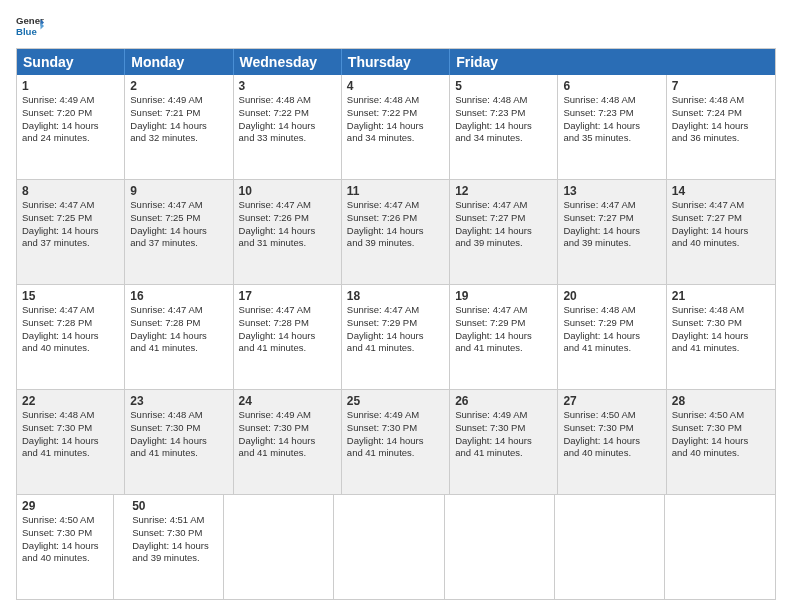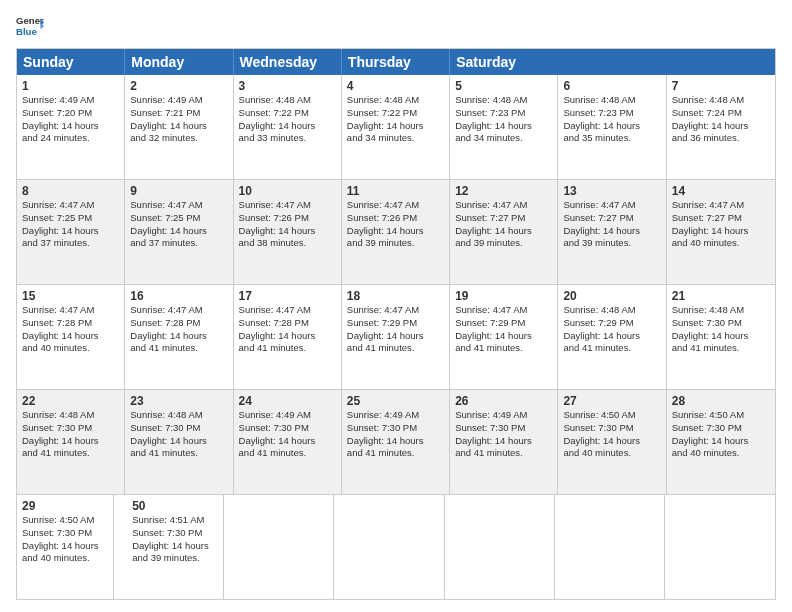--- a/index.html
+++ b/index.html
@@ -120,21 +120,21 @@
       <div class="location"></div>
     </div>
   </div>
 
   <div class="calendar">
     <div class="cal-header-row">
     <div class="cal-header-cell">Sunday</div>
         <div class="cal-header-cell">Monday</div>
         <div class="cal-header-cell">Wednesday</div>
         <div class="cal-header-cell">Thursday</div>
-        <div class="cal-header-cell">Saturday</div>
+        <div class="cal-header-cell">Friday</div>
       </div>
     <div class="cal-body">
     <div class="cal-row white">
           <div class="cal-cell">
             <span class="day-num">1</span>
             <span class="cell-line">Sunrise: 4:49 AM</span>
             <span class="cell-line">Sunset: 7:20 PM</span>
             <span class="cell-line">Daylight: 14 hours</span>
             <span class="cell-line">and 24 minutes.</span>
           </div>
@@ -194,21 +194,21 @@
             <span class="cell-line">Sunrise: 4:47 AM</span>
             <span class="cell-line">Sunset: 7:25 PM</span>
             <span class="cell-line">Daylight: 14 hours</span>
             <span class="cell-line">and 37 minutes.</span>
           </div>
           <div class="cal-cell">
             <span class="day-num">10</span>
             <span class="cell-line">Sunrise: 4:47 AM</span>
             <span class="cell-line">Sunset: 7:26 PM</span>
             <span class="cell-line">Daylight: 14 hours</span>
-            <span class="cell-line">and 38 minutes.</span>
+            <span class="cell-line">and 31 minutes.</span>
           </div>
           <div class="cal-cell">
             <span class="day-num">11</span>
             <span class="cell-line">Sunrise: 4:47 AM</span>
             <span class="cell-line">Sunset: 7:26 PM</span>
             <span class="cell-line">Daylight: 14 hours</span>
             <span class="cell-line">and 39 minutes.</span>
           </div>
           <div class="cal-cell">
             <span class="day-num">12</span>

